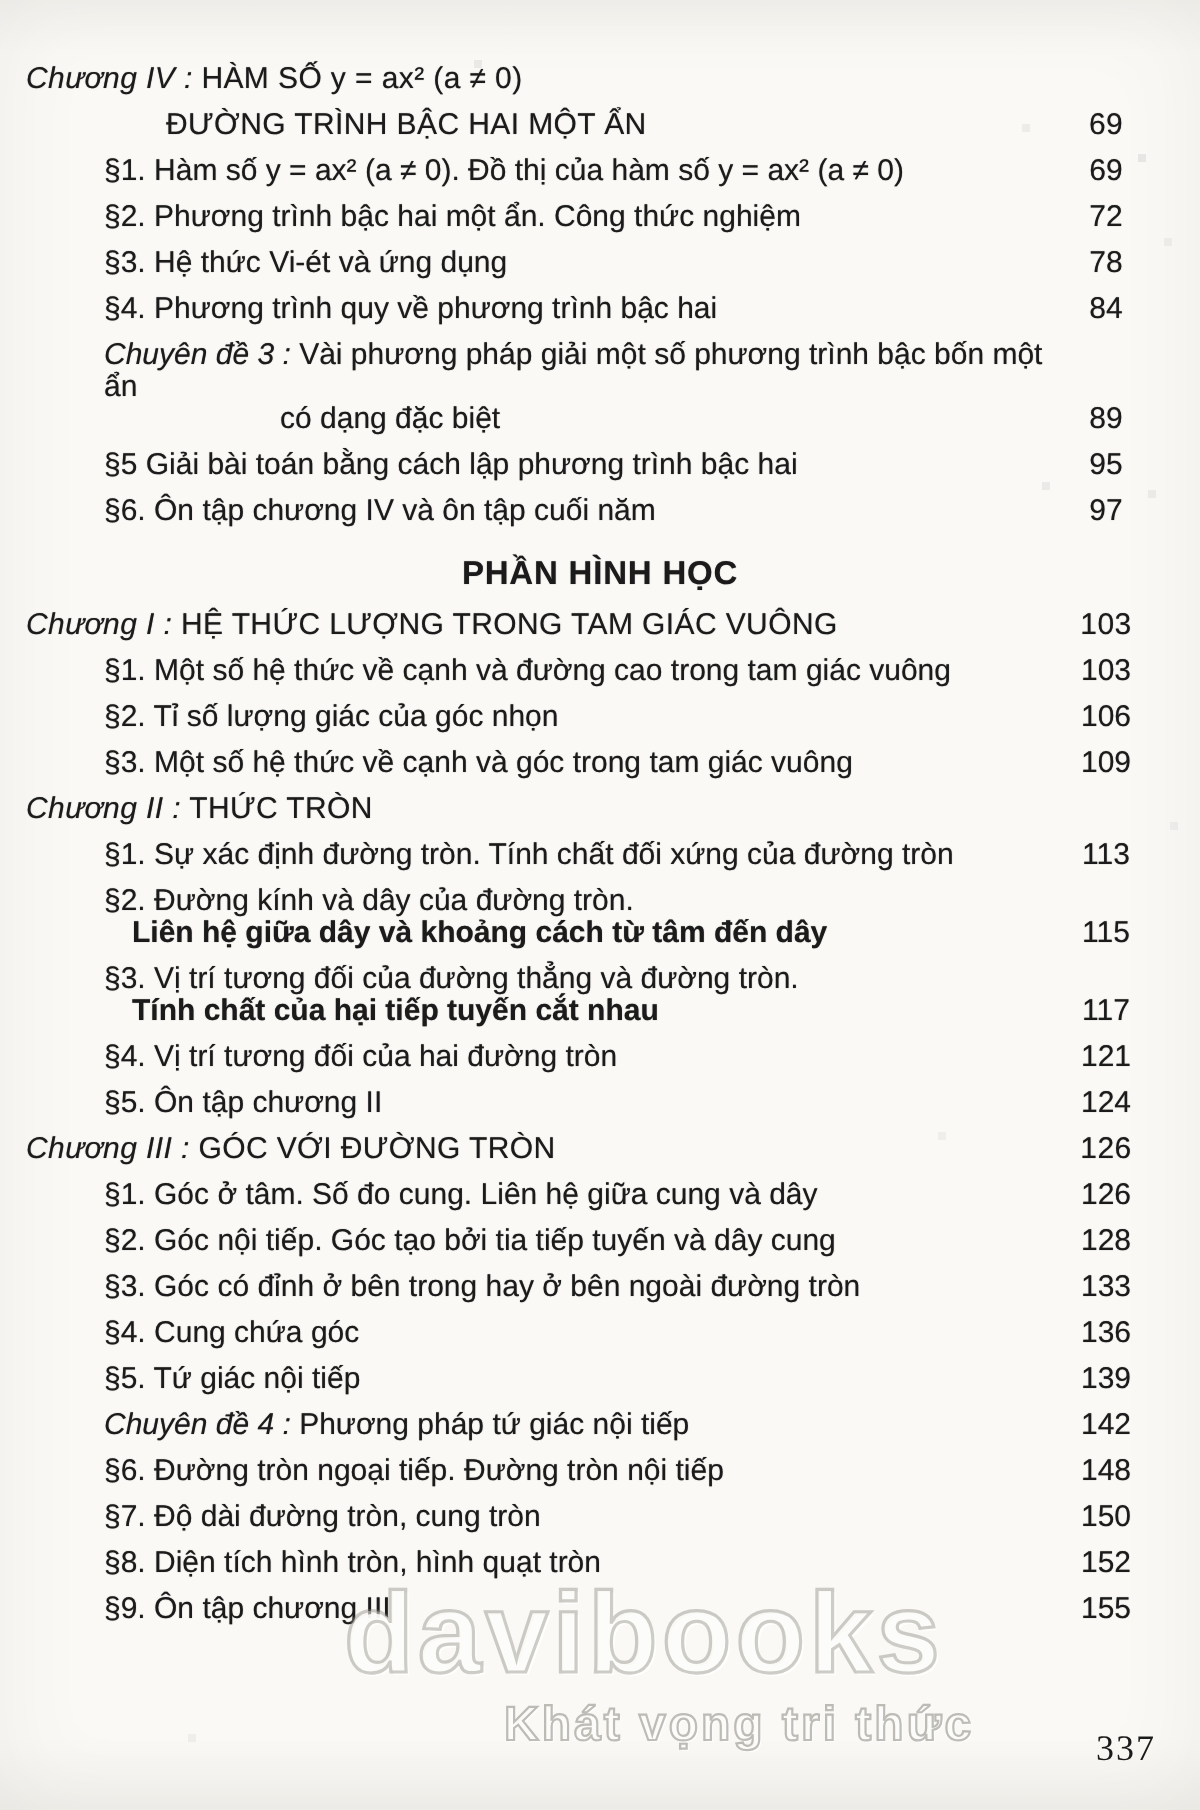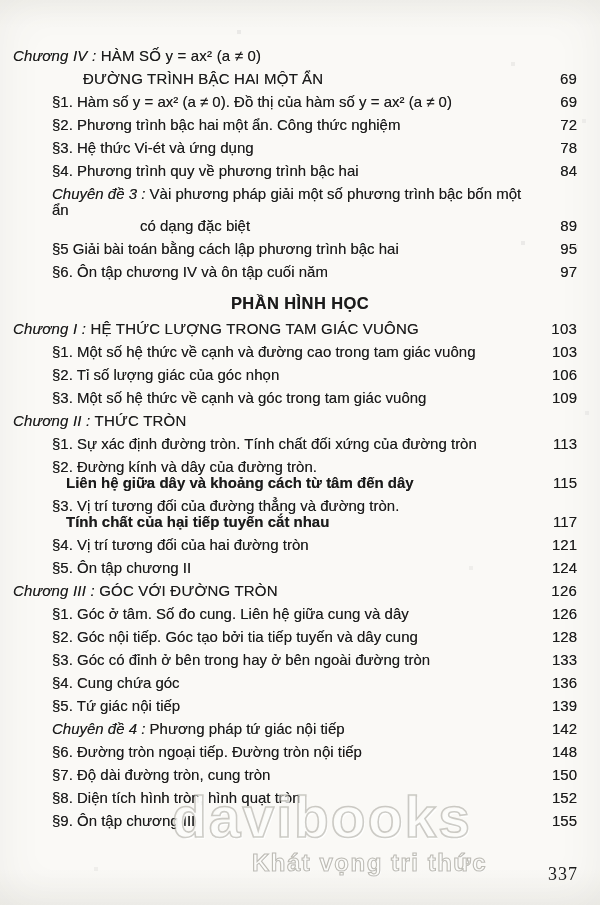--- a/index.html
+++ b/index.html
@@ -9,33 +9,33 @@
     font-family: "Liberation Sans", "DejaVu Sans", sans-serif;
   }
   .sheet {
     position: relative;
     width: 600px; height: 905px;
     overflow: hidden;
     background: linear-gradient(180deg, #f4f3ef 0%, #faf9f6 3%, #faf9f6 96%, #f2f1ed 100%);
     box-shadow: inset 0 0 45px rgba(90,85,70,0.07);
     color: #1b1b1b;
   }
-  .toc { padding: 44px 23px 0 0; }
+  .toc { padding: 28px 23px 0 0; }
   .row {
     display: flex;
     align-items: flex-end;
     margin-bottom: 7px;
     line-height: 16px;
     font-size: 15px;
     text-shadow: 0 0 0.5px rgba(10,10,10,0.55);
   }
   .row .text { flex: 1 1 auto; }
   .pagenum {
     flex: 0 0 48px;
-    text-align: right;
+    text-align: center;
     line-height: 16px;
   }
   .prefix { font-style: italic; }
   .row-chapter      { margin-left: 13px; margin-top: 4px; letter-spacing: 0.2px; }
   .row-chapter-cont { margin-left: 83px; letter-spacing: 0.2px; }
   .row-section      { margin-left: 52px; }
   .row-special      { margin-left: 52px; }
   .row-section .cont { margin-left: 14px; font-weight: bold; }
   .row-special .cont { margin-left: 88px; }
   .row-part {

